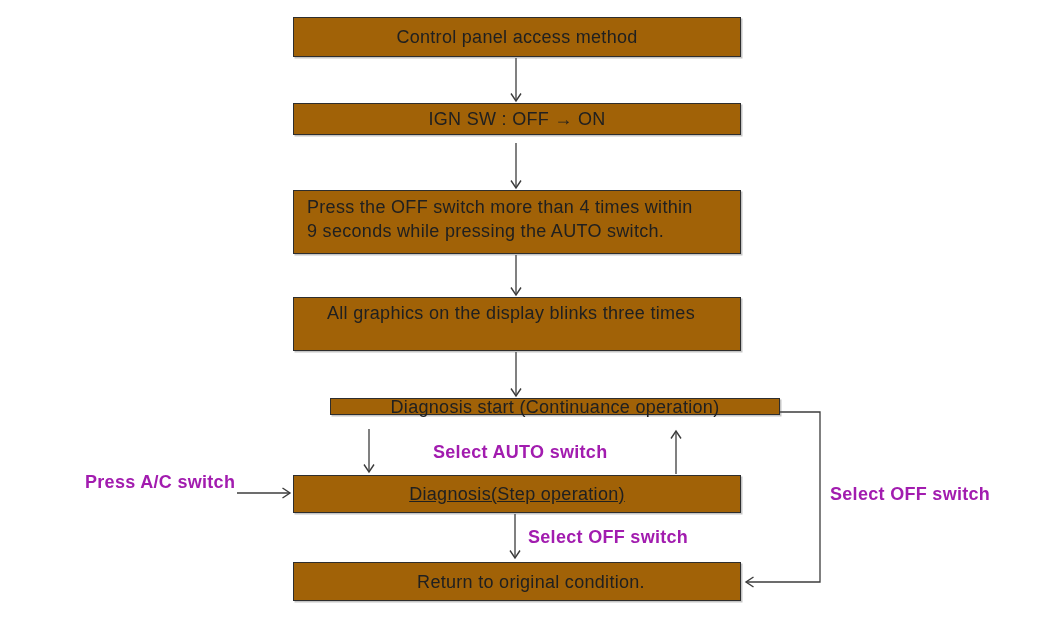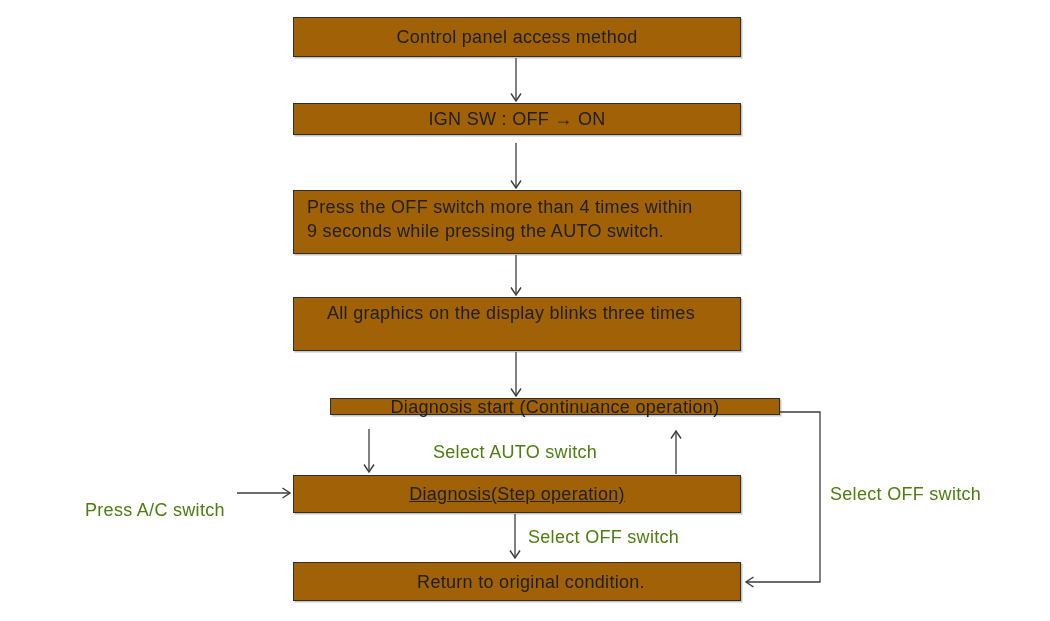--- a/index.html
+++ b/index.html
@@ -37,26 +37,27 @@
   .n4 { left: 293px; top: 297px; width: 448px; height: 54px; padding: 3px 8px 0 33px; }
   .n5 { left: 302px; top: 398px; width: 450px; height: 17px; margin-left: 28px; }
   .n6 { left: 293px; top: 475px; width: 448px; height: 38px; text-decoration: underline; }
   .n7 { left: 293px; top: 562px; width: 448px; height: 39px; padding-left: 28px; }
   .edge-label {
     position: absolute;
     font-size: 18px;
     letter-spacing: 0.3px;
     line-height: 22px;
     white-space: nowrap;
-    color: #4d7c0f;
+    color: #a21caf;
+    font-weight: bold;
   }
   .lab-auto      { left: 433px; top: 441px; }
   .lab-off-mid   { left: 528px; top: 526px; }
   .lab-off-right { left: 830px; top: 483px; }
-  .lab-ac        { left: 85px;  top: 471px; margin-top: 28px; }
+  .lab-ac        { left: 85px;  top: 471px; }
   .lab-ac .lline { display: block; }
 </style>
 </head>
 <body>
 
 <div class="canvas">
 
   <svg class="wires" viewBox="0 0 1050 621" xmlns="http://www.w3.org/2000/svg">
     <defs>
       <marker id="ah" markerUnits="userSpaceOnUse" markerWidth="16" markerHeight="14" viewBox="-12 -7 16 14" refX="0" refY="0" orient="auto">

